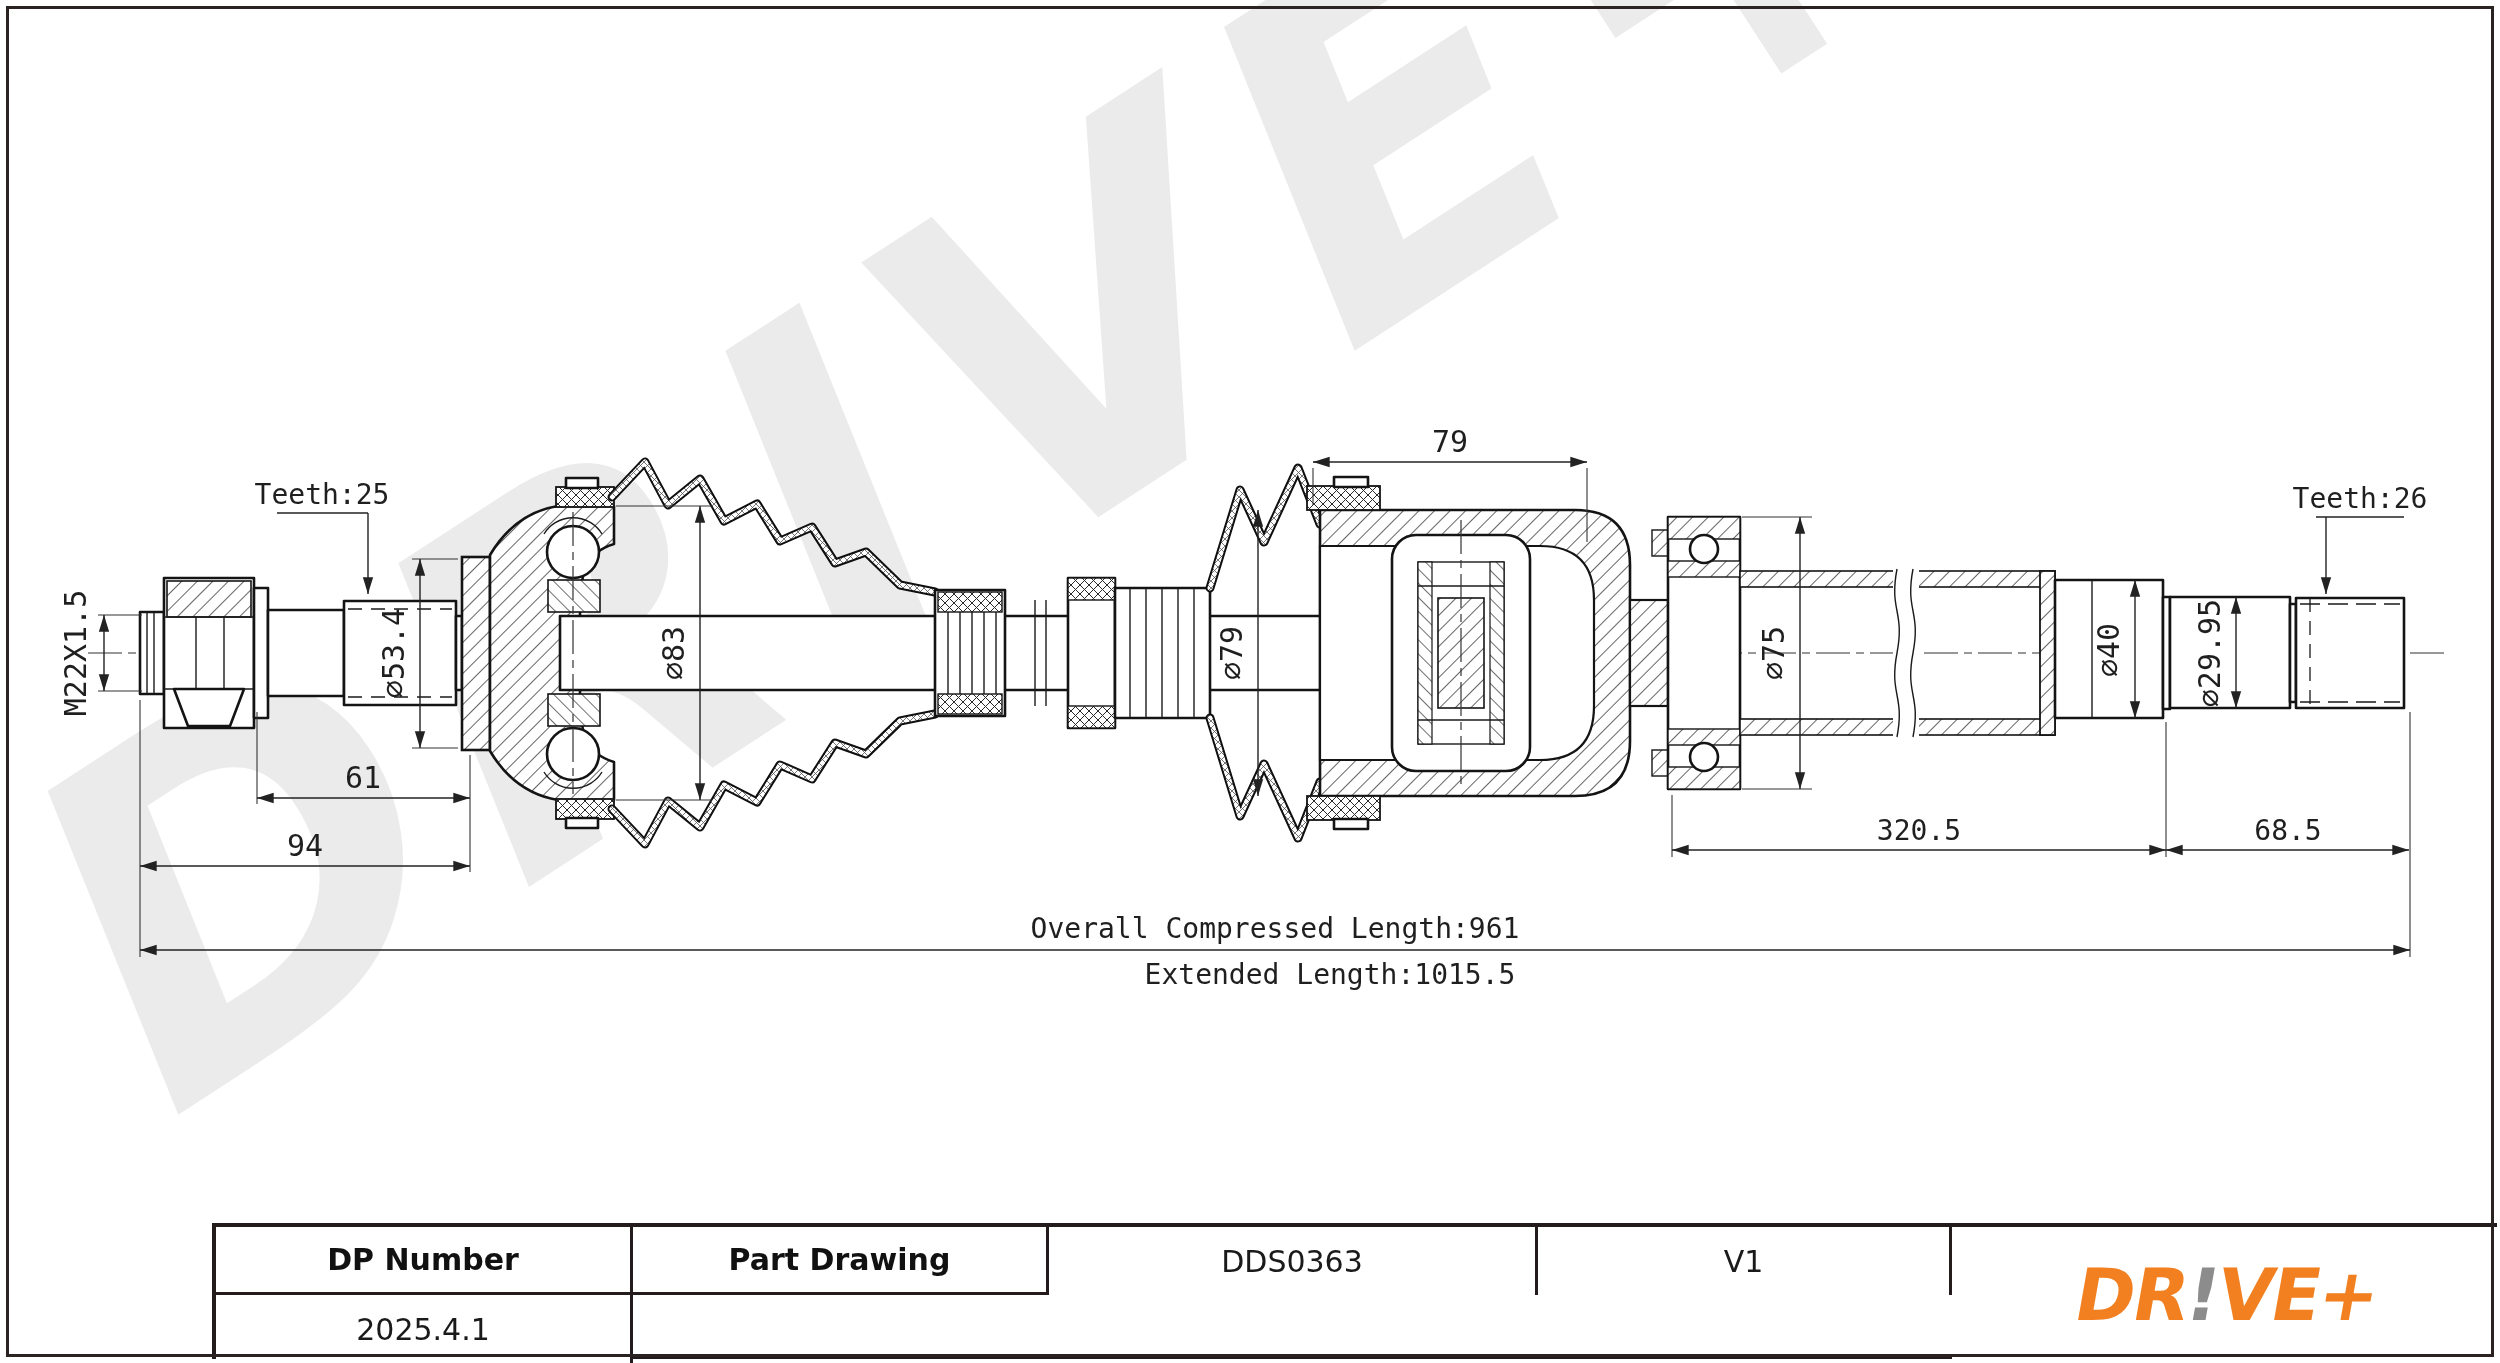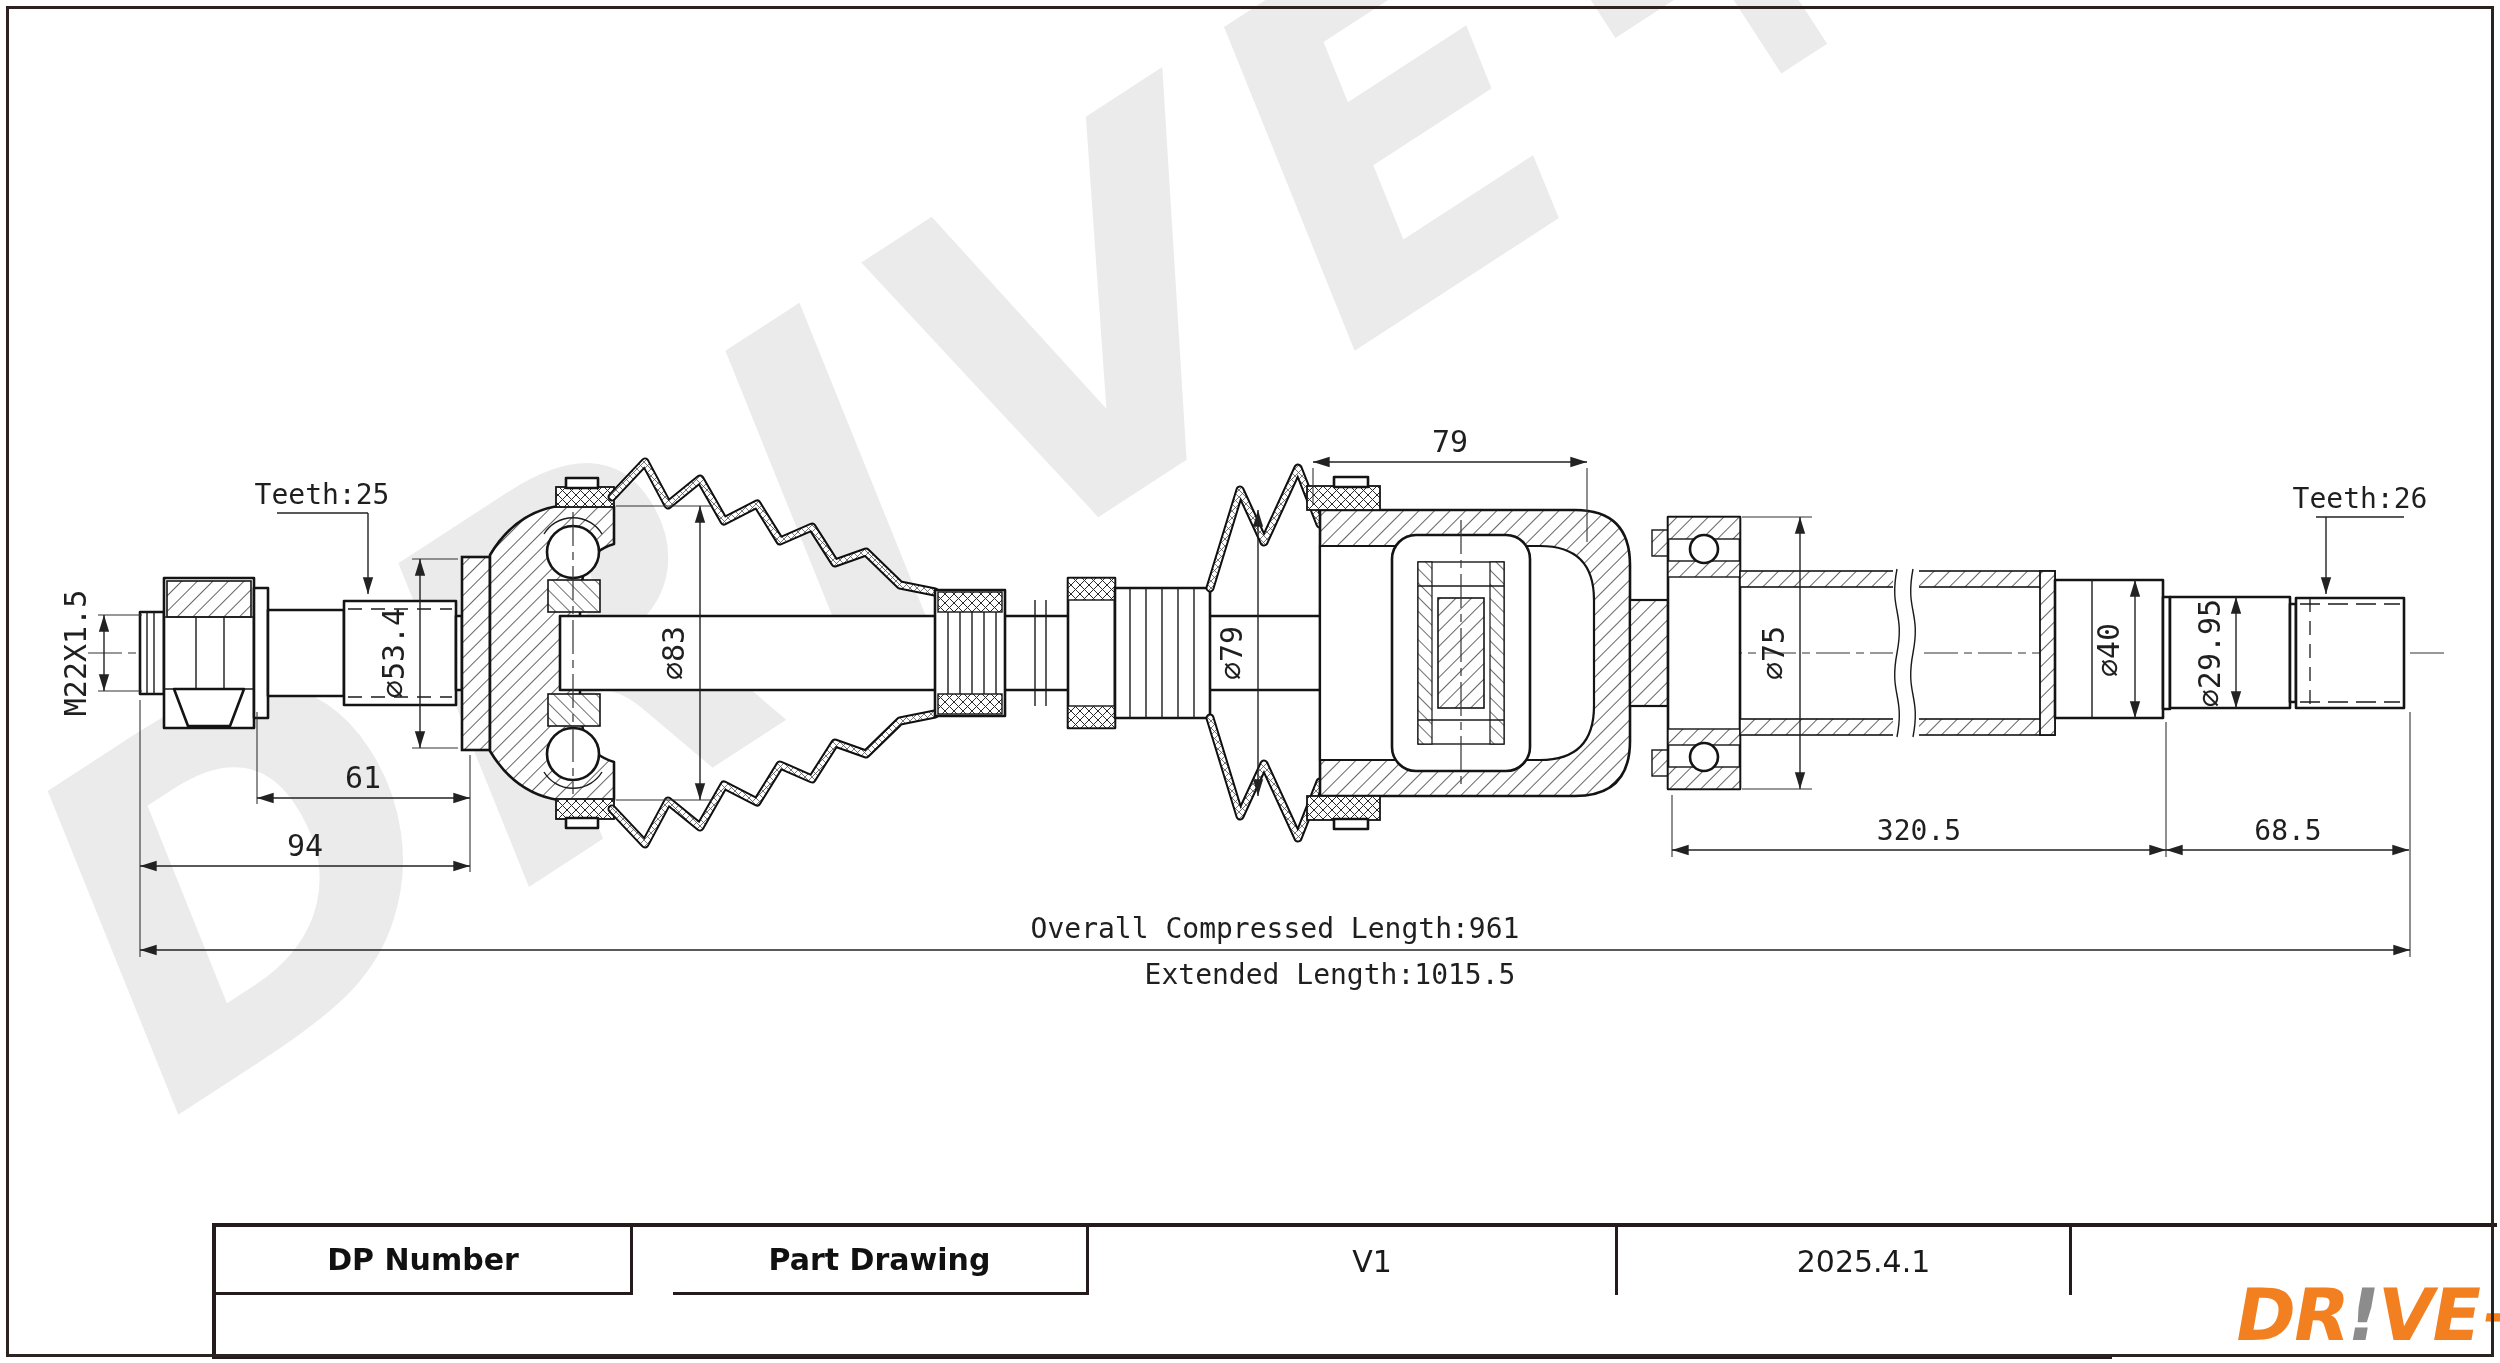--- a/index.html
+++ b/index.html
@@ -17,21 +17,21 @@
   .dim{stroke:#222;stroke-width:1.4;fill:none;}
   .ext{stroke:#333;stroke-width:1.1;fill:none;}
   .bootline{stroke:#0f0f0f;stroke-width:9;fill:none;stroke-linejoin:round;stroke-linecap:round;}
   .bootcore{stroke:url(#bf);stroke-width:5;fill:none;stroke-linejoin:round;stroke-linecap:round;}
   .dimtxt{font-family:"DejaVu Sans Mono","Liberation Mono",monospace;font-size:30px;fill:#1f1f1f;}
   .dimtxt2{font-family:"DejaVu Sans Mono","Liberation Mono",monospace;font-size:28px;fill:#1f1f1f;}
   
   .tblock{position:absolute;left:212px;top:1223px;width:2285px;height:136px;
           display:grid;grid-template-columns:417px 416px 489px 414px 549px;
           grid-template-rows:68px 68px;border:4px solid #241c1c;box-sizing:border-box;
-          background:#fff;gap:40px;}
+          background:#fff;}
   .tcell{display:flex;align-items:center;justify-content:center;box-sizing:border-box;
          border-right:3px solid #241c1c;border-bottom:3px solid #241c1c;
          font-size:30px;color:#111;background:#fff;}
   .thead{font-weight:bold;}
   .tval{font-weight:normal;color:#1a1a1a;}
   .nb-b{border-bottom:none;}
   .logo-cell{grid-column:5;grid-row:1 / span 2;border-right:none;border-bottom:none;
          display:flex;align-items:center;justify-content:center;background:#fff;}
   .logo{font-weight:900;font-style:normal;font-size:72px;letter-spacing:-2px;
         transform:skewX(-10deg);font-family:"DejaVu Sans","Liberation Sans",sans-serif;}
@@ -259,18 +259,19 @@
   </svg>
 
   <div class="tblock">
     <div class="tcell thead">DP Number</div>
     <div class="tcell thead">Part Drawing</div>
     <div class="logo-cell">
       <div class="logo">
         <span style="color:#F28021">DR</span><span style="color:#8C8C8C">!</span><span style="color:#F28021">VE+</span>
       </div>
     </div>
+    <div class="tcell tval nb-b">DDS0363</div>
     <div class="tcell tval nb-b">V1</div>
     <div class="tcell tval nb-b">2025.4.1</div>
   </div>
 
   <div class="sheet-border"></div>
 </div>
 
 </body></html>

